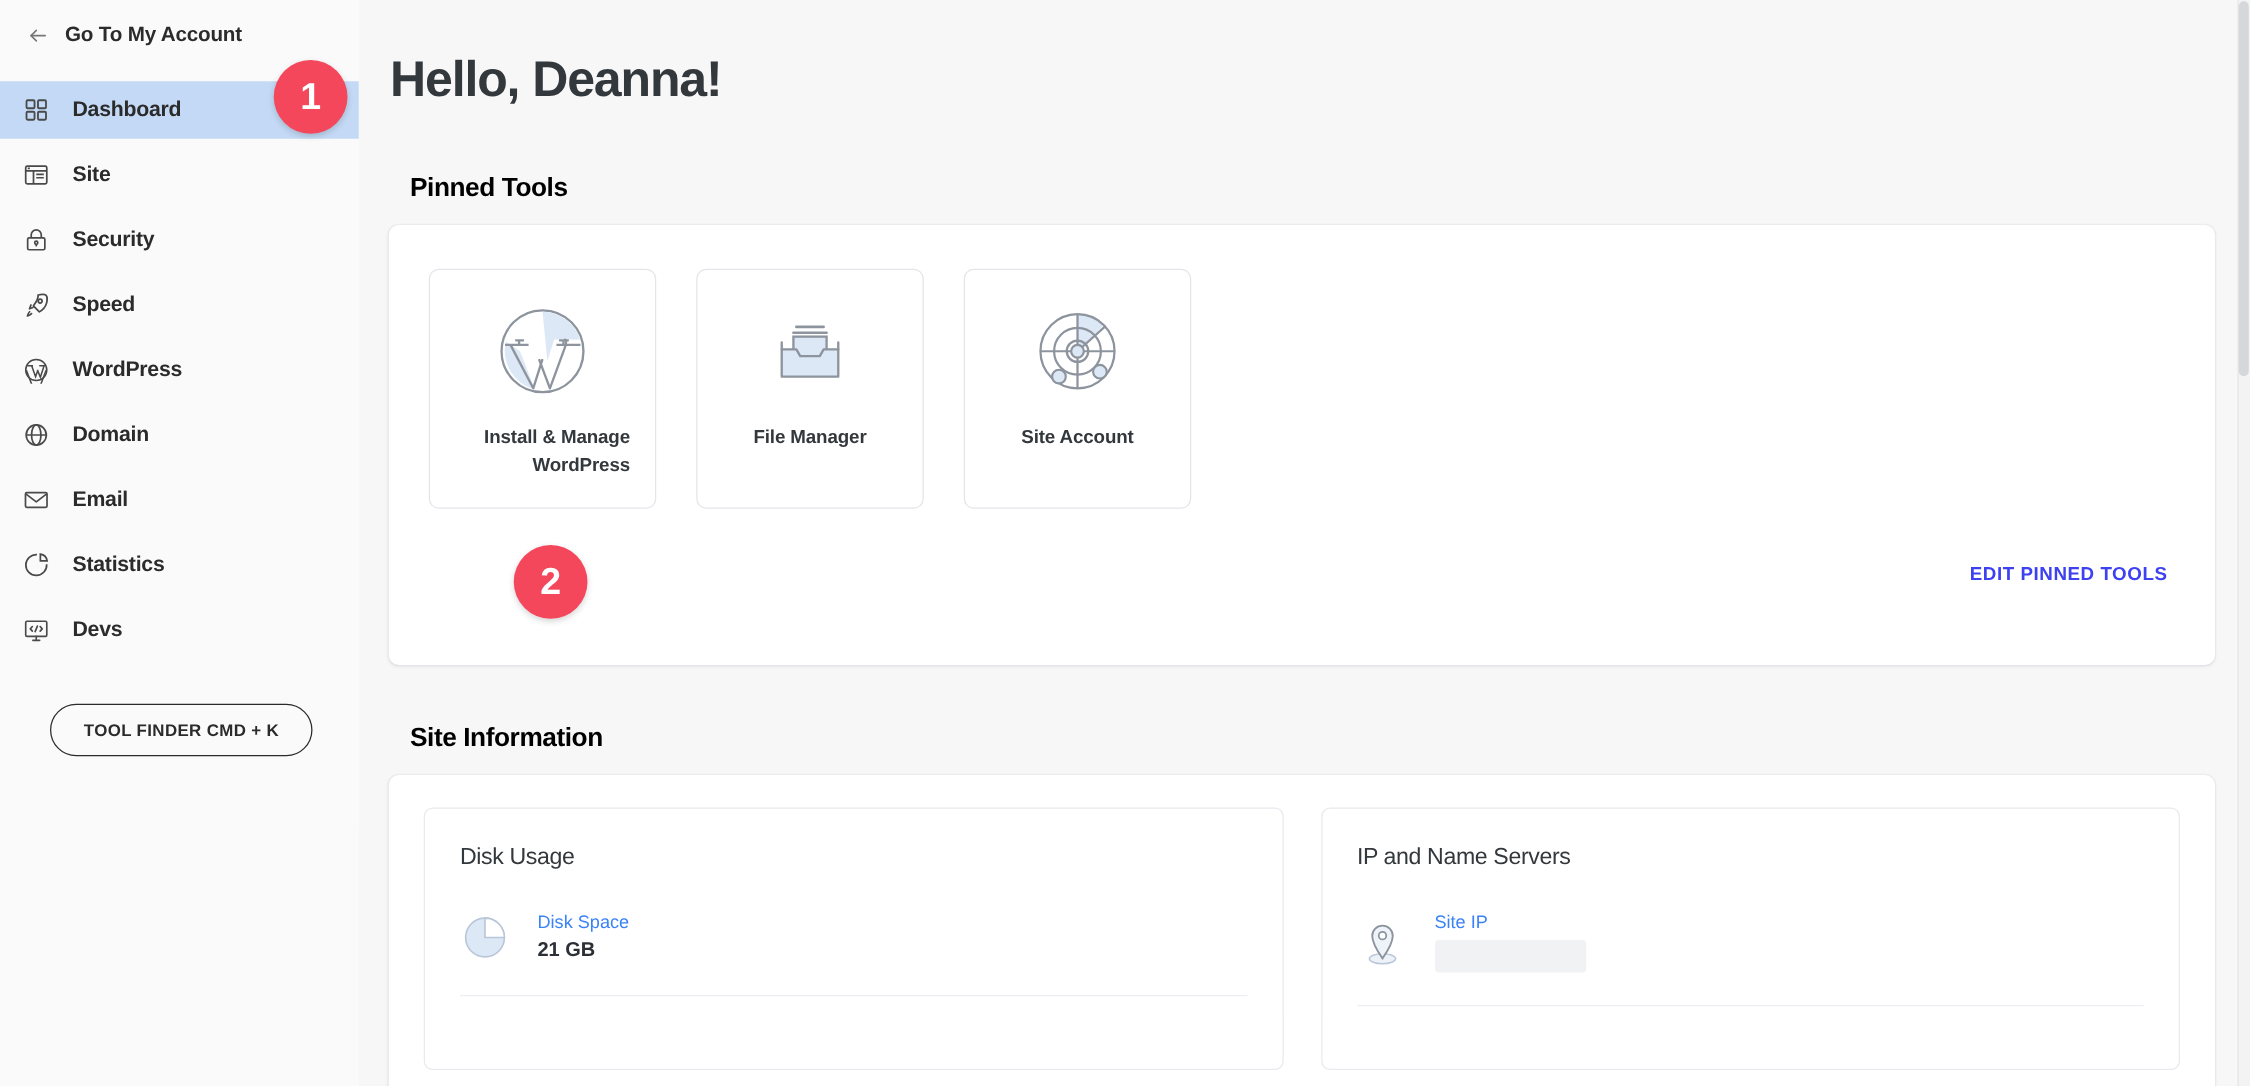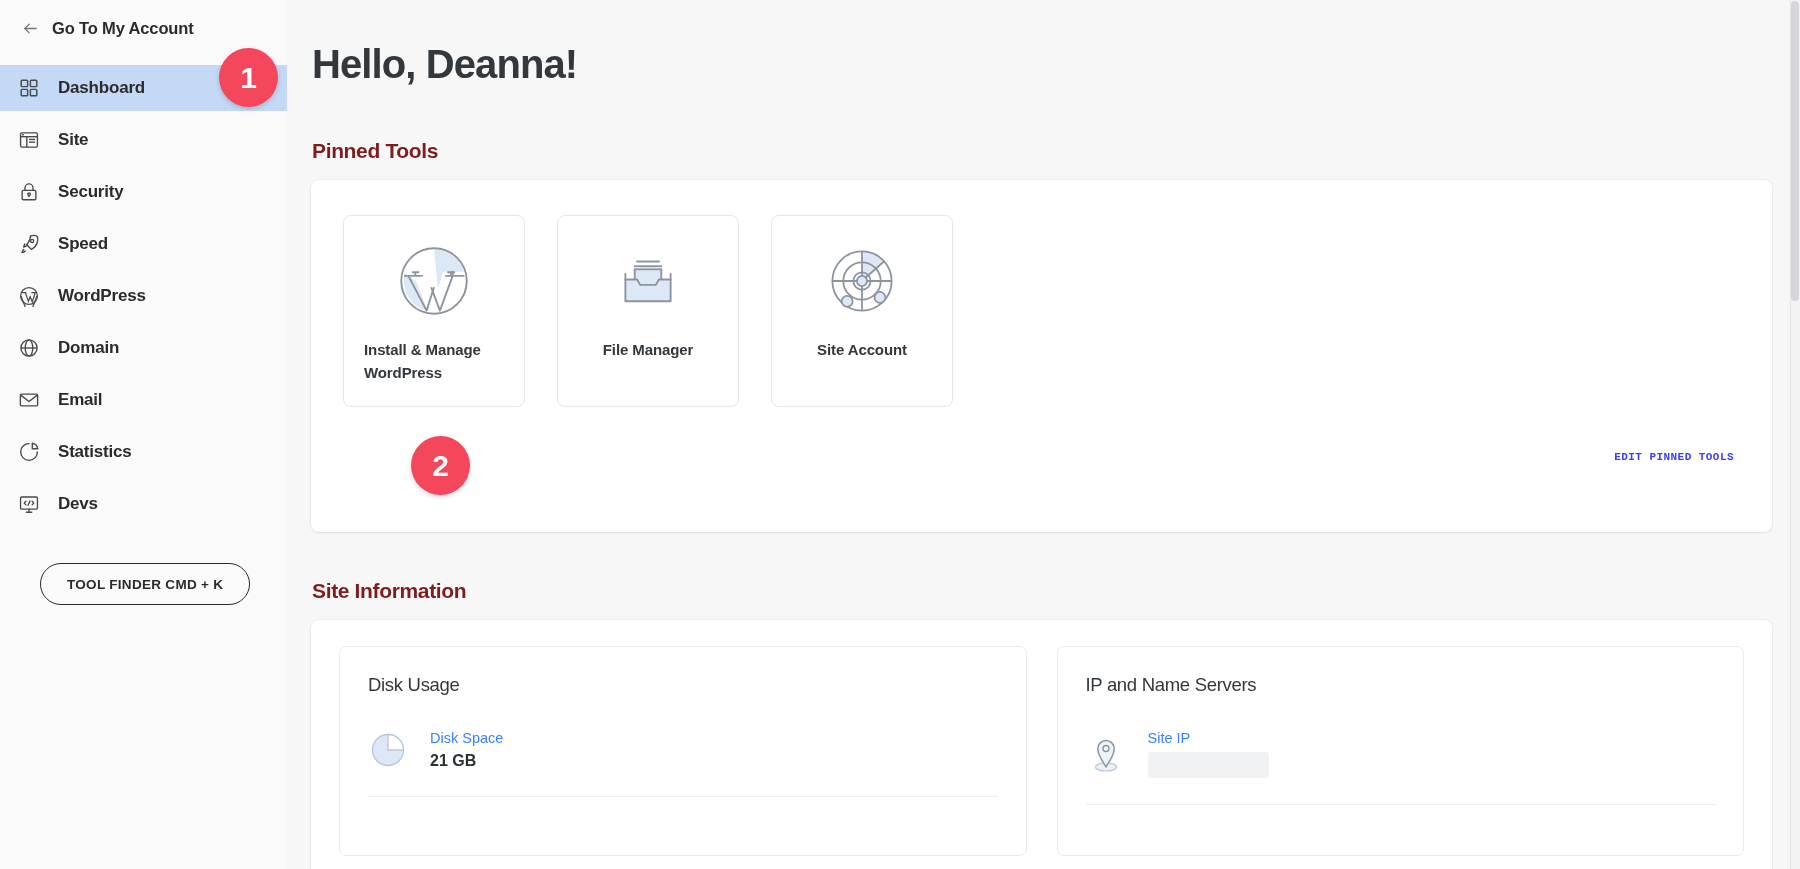--- a/index.html
+++ b/index.html
@@ -117,23 +117,23 @@
     font-weight: bold;
     color: #33383d;
     letter-spacing: -0.9px;
     margin-top: 42px;
     margin-left: 1px;
   }
 
   .section-title {
     font-size: 21px;
     font-weight: bold;
-    color: #7f1d1d;
+    color: #000000;
     letter-spacing: -0.35px;
-    margin-left: 1px;
+    margin-left: 17px;
   }
   .section-title.pinned { margin-top: 52px; }
   .section-title.siteinfo { margin-top: 47px; }
 
   .panel {
     margin-top: 17px;
     background: #ffffff;
     border-radius: 8px;
     box-shadow: 0 1px 3px rgba(30,40,60,0.07), 0 0 0 1px rgba(30,40,60,0.035);
   }
@@ -164,41 +164,41 @@
   }
   .tool-icon {
     width: 78px; height: 78px;
     display: block;
   }
   .tool-label {
     margin-top: 18px;
     font-size: 15px;
     font-weight: bold;
     color: #33383d;
-    text-align: left;
+    text-align: right;
     line-height: 1.55;
     letter-spacing: -0.1px;
     max-width: 140px;
   }
 
   .edit-pinned-row {
     display: flex;
     justify-content: flex-end;
     margin-top: 44px;
     padding-right: 6px;
   }
   .edit-pinned {
-    font-size: 11px;
+    font-size: 15px;
     font-weight: bold;
     letter-spacing: 0.45px;
     color: #3d41f0;
     cursor: pointer;
     background: none;
     border: none;
-    font-family: Liberation Mono, monospace;
+    font-family: Liberation Sans, sans-serif;
   }
 
   
   #siteinfo-panel {
     padding: 26px 28px 28px 28px;
     display: flex;
     gap: 30px;
   }
   .info-card {
     flex: 1;

